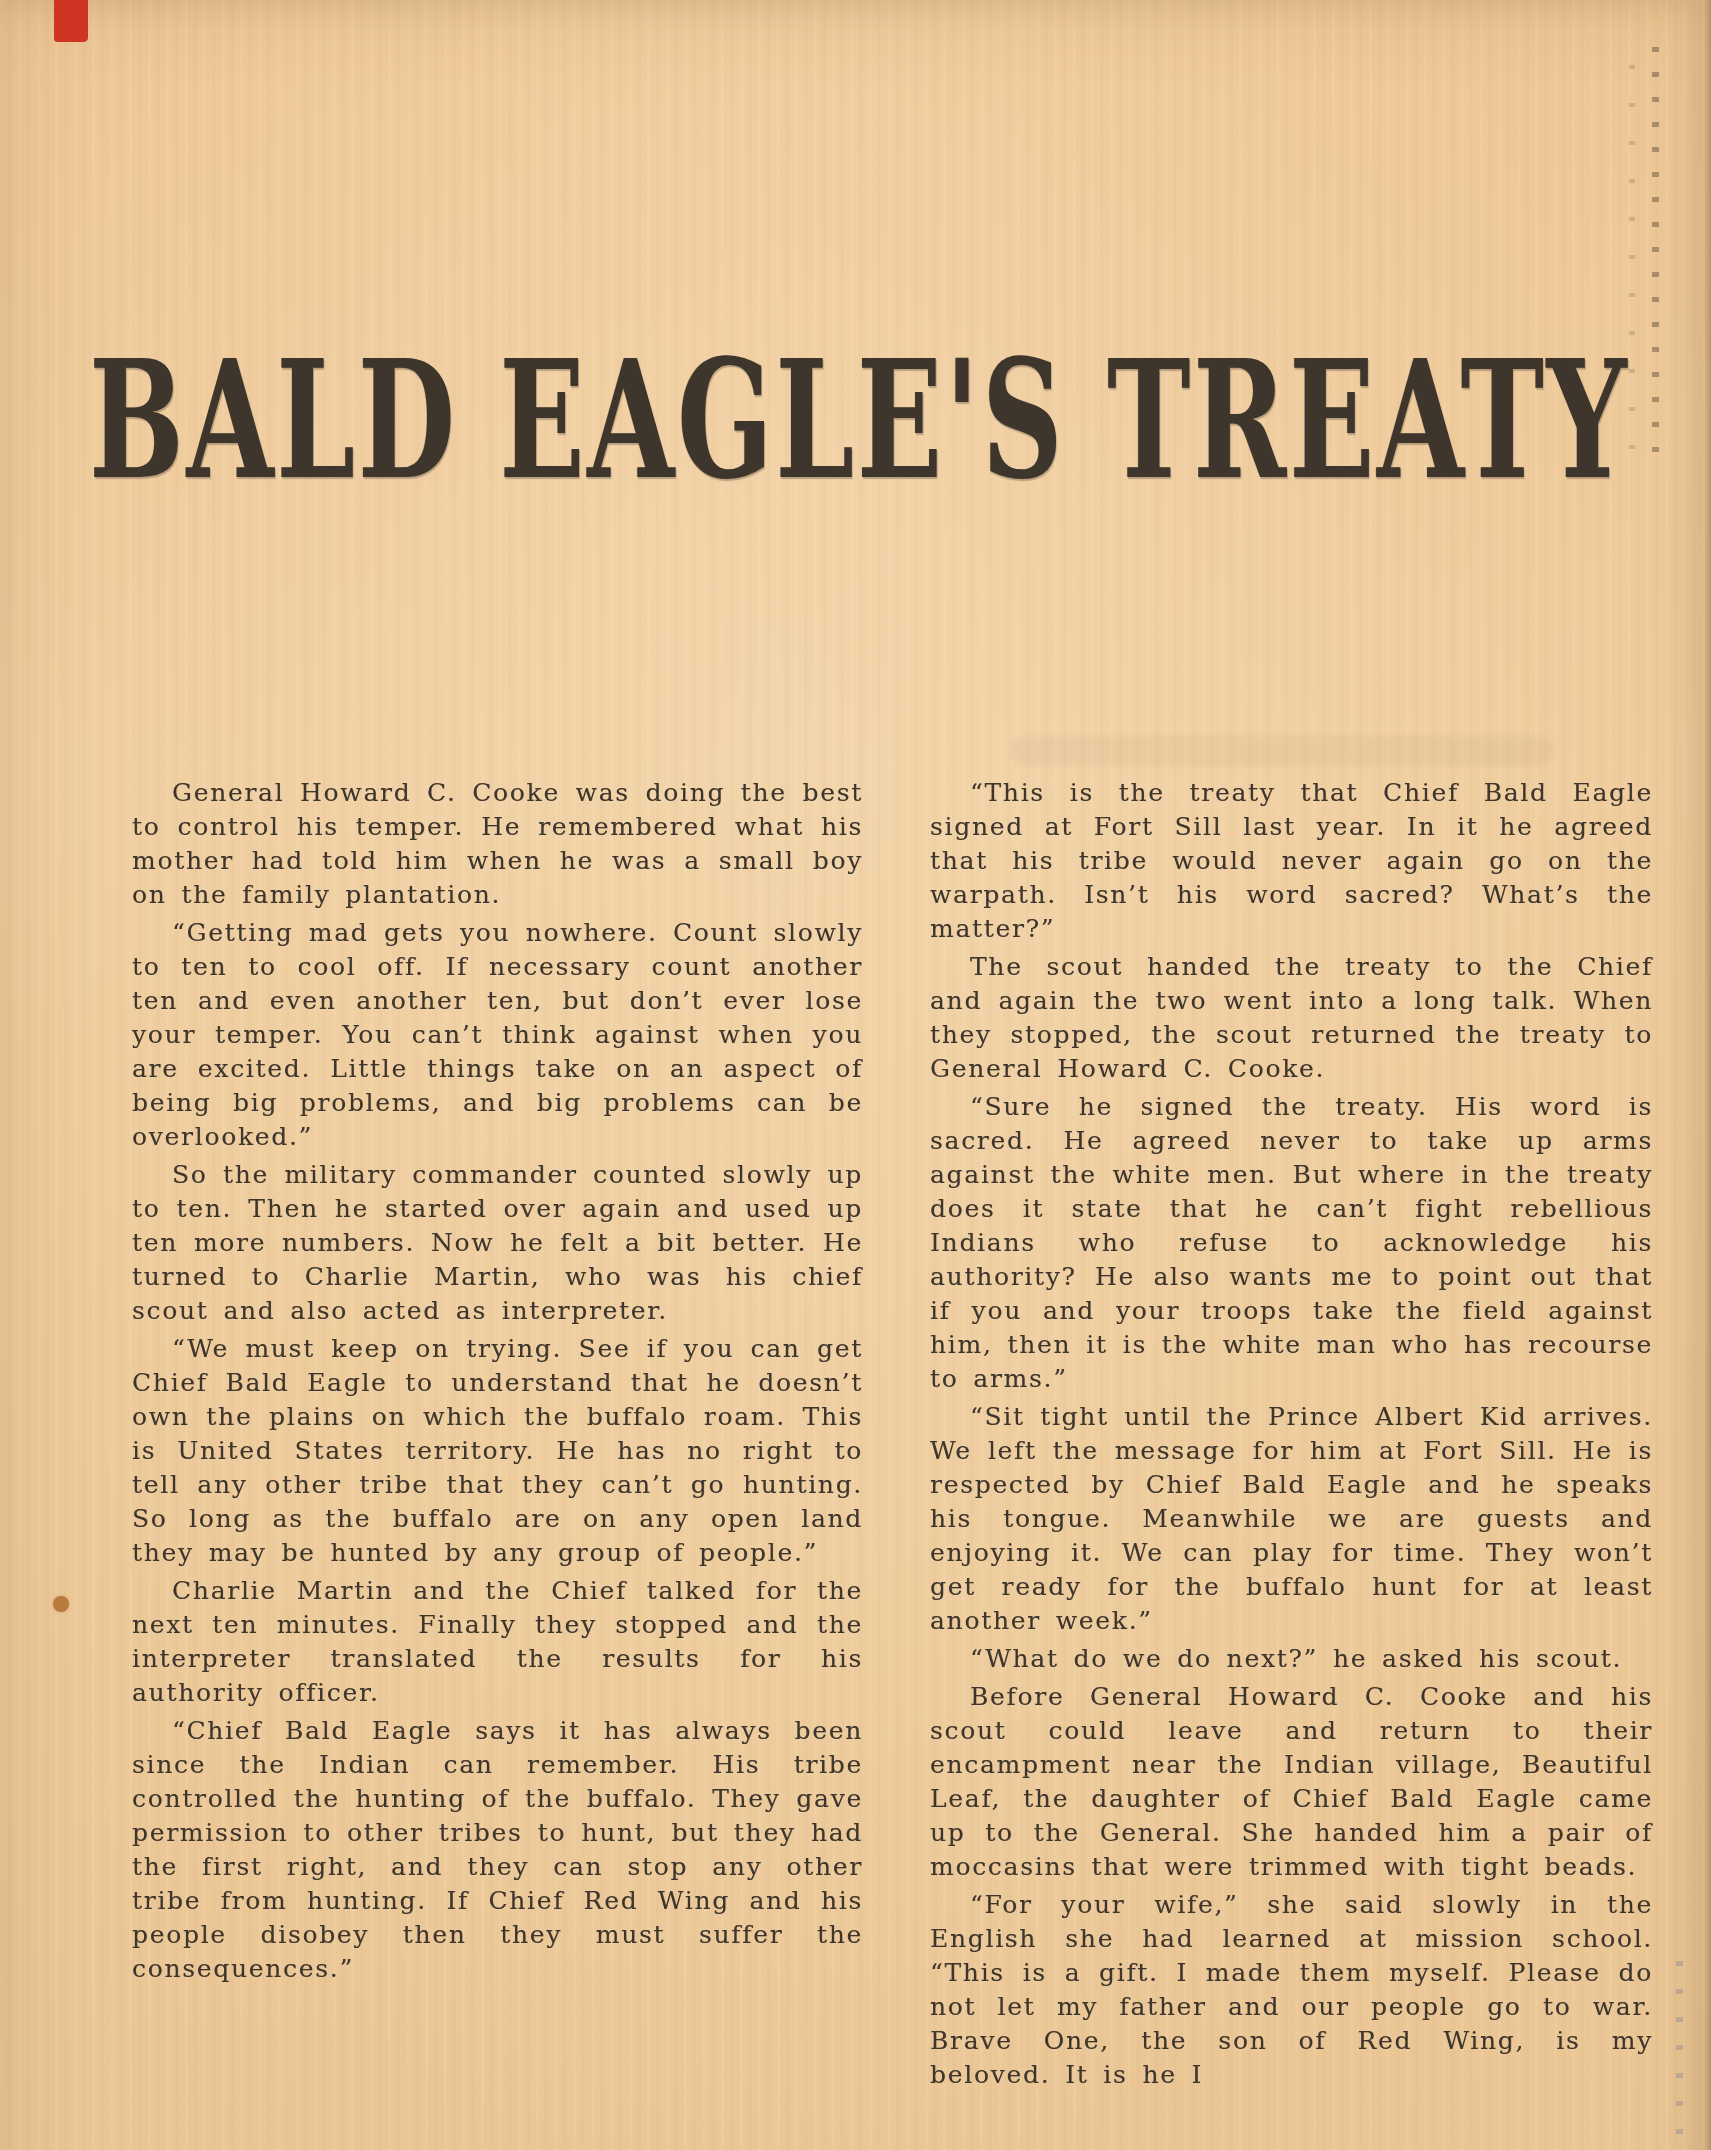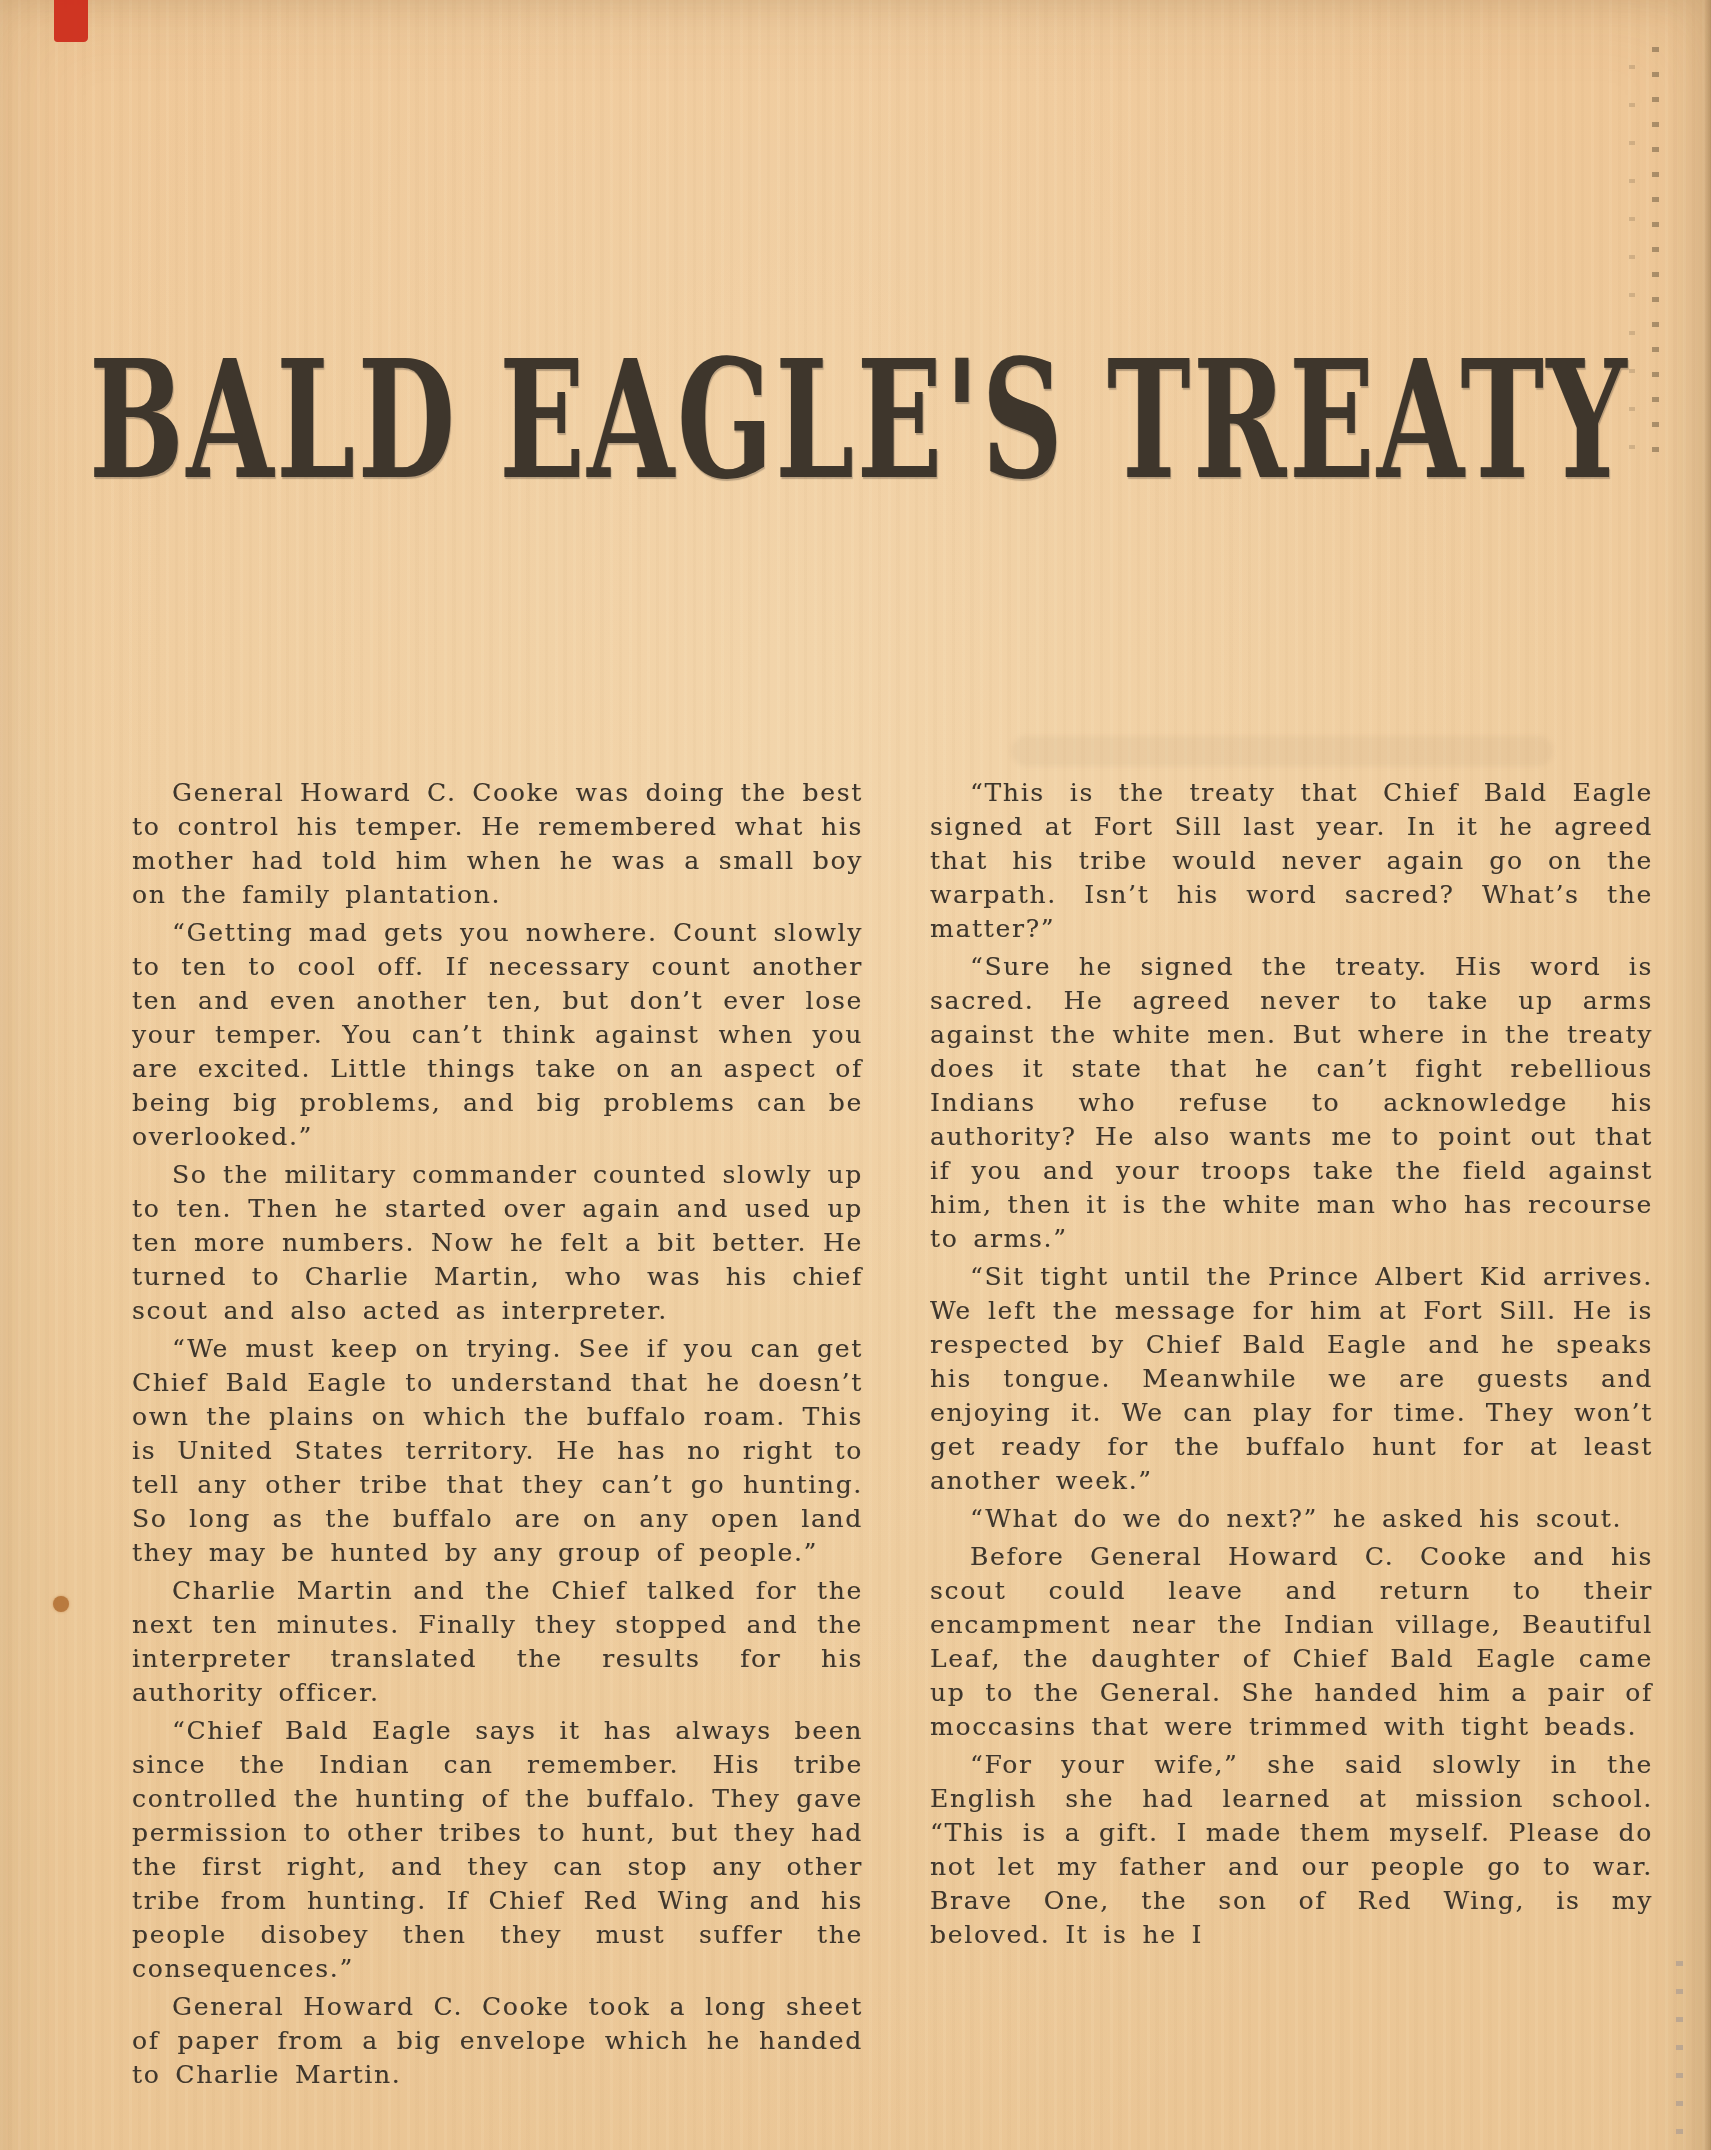--- a/index.html
+++ b/index.html
@@ -97,25 +97,25 @@
 
   <h1 class="title"><span class="title-inner">BALD EAGLE'S TREATY</span></h1>
 
   <div class="col col-left">
     <p>General Howard C. Cooke was doing the best to control his temper. He remembered what his mother had told him when he was a small boy on the family plantation.</p>
     <p>“Getting mad gets you nowhere. Count slowly to ten to cool off. If necessary count another ten and even another ten, but don’t ever lose your temper. You can’t think against when you are excited. Little things take on an aspect of being big problems, and big problems can be overlooked.”</p>
     <p>So the military commander counted slowly up to ten. Then he started over again and used up ten more numbers. Now he felt a bit better. He turned to Charlie Martin, who was his chief scout and also acted as interpreter.</p>
     <p>“We must keep on trying. See if you can get Chief Bald Eagle to understand that he doesn’t own the plains on which the buffalo roam. This is United States territory. He has no right to tell any other tribe that they can’t go hunting. So long as the buffalo are on any open land they may be hunted by any group of people.”</p>
     <p>Charlie Martin and the Chief talked for the next ten minutes. Finally they stopped and the interpreter translated the results for his authority officer.</p>
     <p>“Chief Bald Eagle says it has always been since the Indian can remember. His tribe controlled the hunting of the buffalo. They gave permission to other tribes to hunt, but they had the first right, and they can stop any other tribe from hunting. If Chief Red Wing and his people disobey then they must suffer the consequences.”</p>
-    <p>General Howard C. Cooke took a long sheet of paper from a big envelope which he handed to Charlie Martin.</p>
   </div>
 
   <div class="col col-right">
     <p>“This is the treaty that Chief Bald Eagle signed at Fort Sill last year. In it he agreed that his tribe would never again go on the warpath. Isn’t his word sacred? What’s the matter?”</p>
+    <p>The scout handed the treaty to the Chief and again the two went into a long talk. When they stopped, the scout returned the treaty to General Howard C. Cooke.</p>
     <p>“Sure he signed the treaty. His word is sacred. He agreed never to take up arms against the white men. But where in the treaty does it state that he can’t fight rebellious Indians who refuse to acknowledge his authority? He also wants me to point out that if you and your troops take the field against him, then it is the white man who has recourse to arms.”</p>
     <p>“Sit tight until the Prince Albert Kid arrives. We left the message for him at Fort Sill. He is respected by Chief Bald Eagle and he speaks his tongue. Meanwhile we are guests and enjoying it. We can play for time. They won’t get ready for the buffalo hunt for at least another week.”</p>
     <p>“What do we do next?” he asked his scout.</p>
     <p>Before General Howard C. Cooke and his scout could leave and return to their encampment near the Indian village, Beautiful Leaf, the daughter of Chief Bald Eagle came up to the General. She handed him a pair of moccasins that were trimmed with tight beads.</p>
     <p>“For your wife,” she said slowly in the English she had learned at mission school. “This is a gift. I made them myself. Please do not let my father and our people go to war. Brave One, the son of Red Wing, is my beloved. It is he I</p>
   </div>
 
   <span class="ink-dot"></span>
 
   <span class="edge-right"></span>

